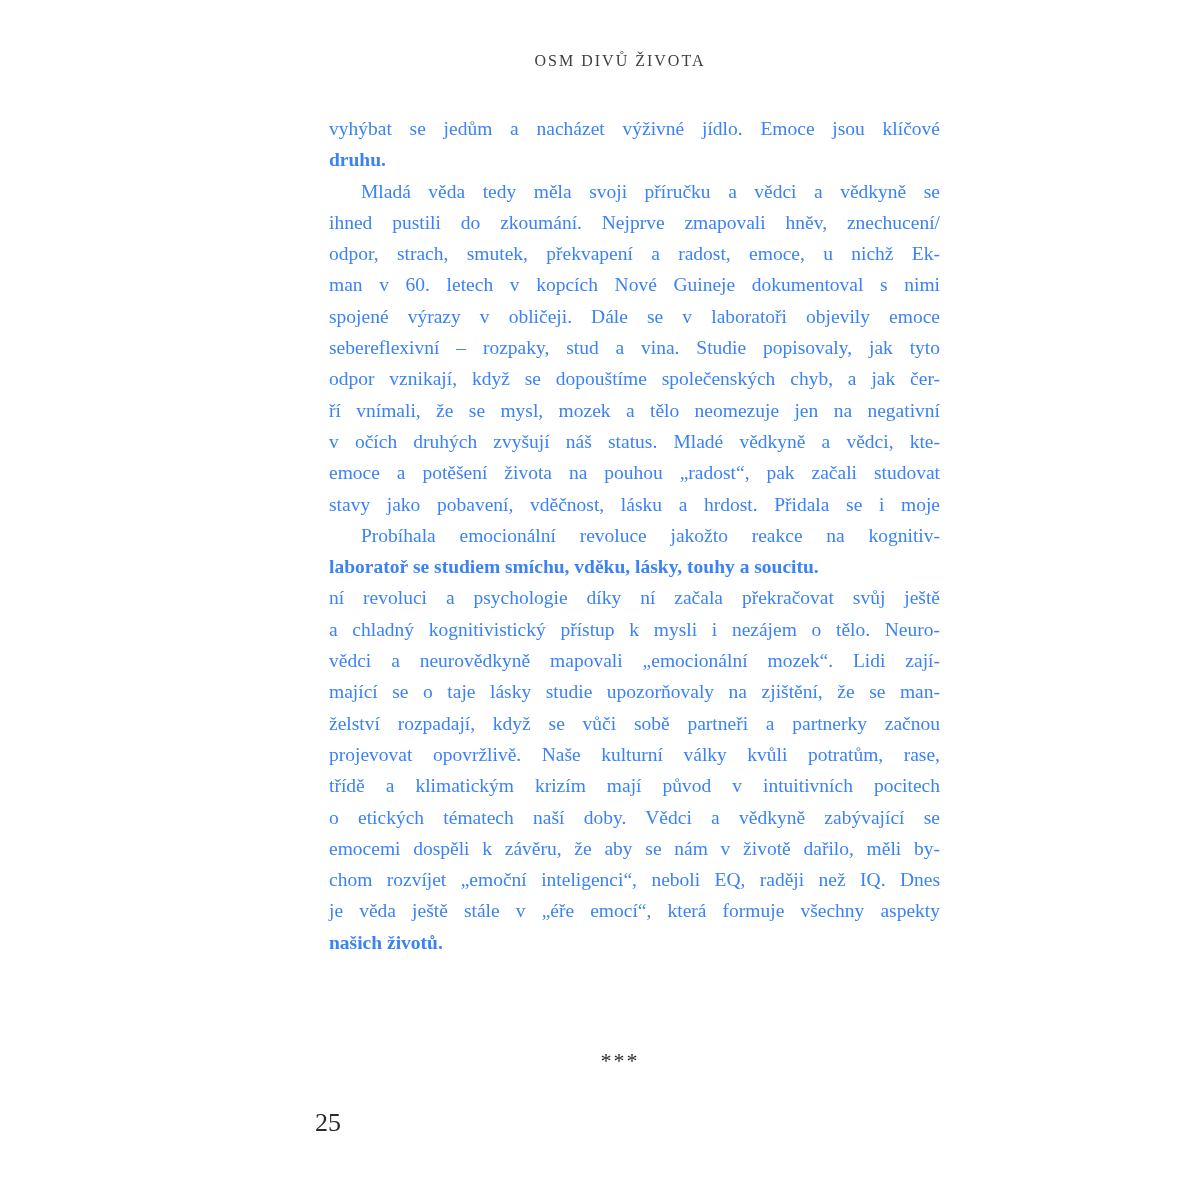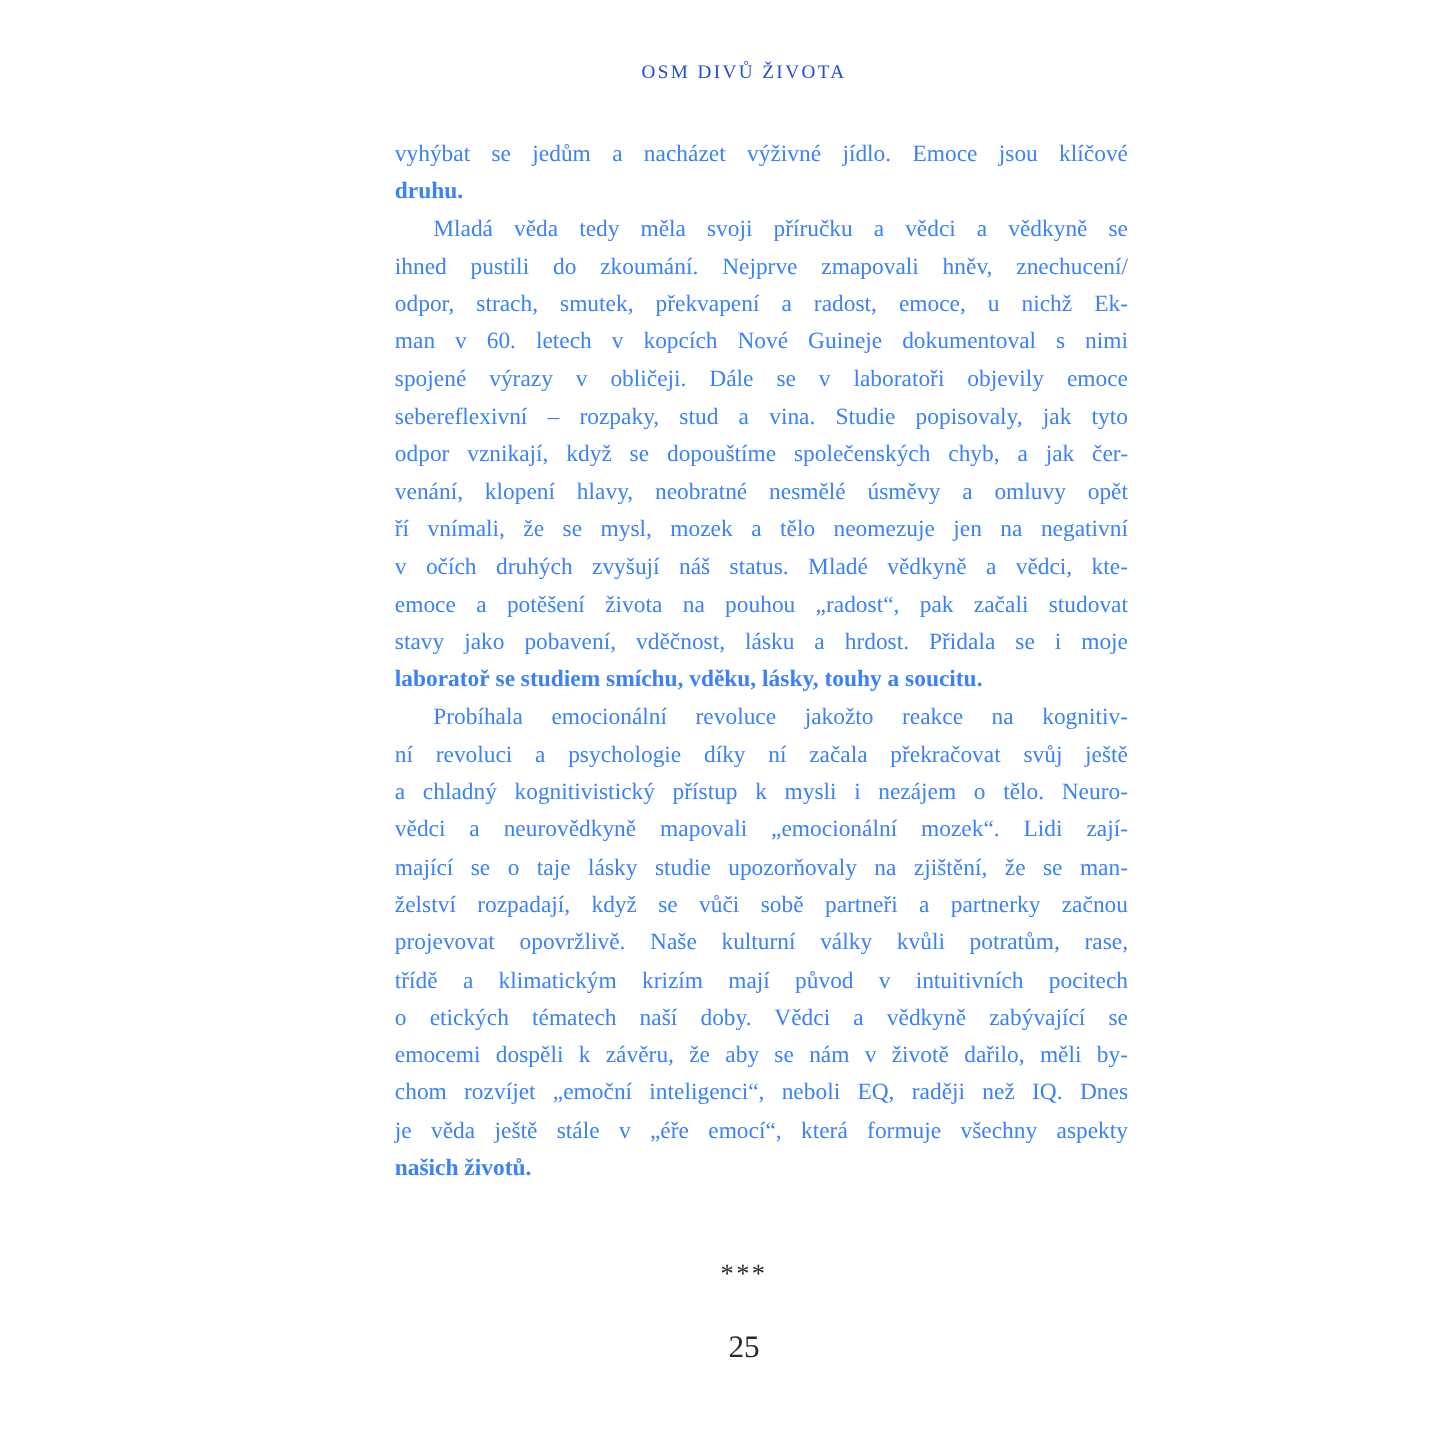--- a/index.html
+++ b/index.html
@@ -17,21 +17,21 @@
     overflow: hidden;
   }
   .running-header {
     position: absolute;
     left: 315px;
     width: 610px;
     top: 52px;
     text-align: center;
     font-size: 16px;
     letter-spacing: 2px;
-    color: #1d4ed8;
+    color: #404040;
     text-transform: uppercase;
   }
   .body-text {
     position: absolute;
     left: 329px;
     top: 113px;
     width: 611px;
     font-size: 19.5px;
     line-height: 31.3px;
     color: #3b82f6;
@@ -55,48 +55,47 @@
     text-align: center;
     font-size: 22px;
     letter-spacing: 2px;
     color: #2a2a2a;
   }
   .page-number {
     position: absolute;
     left: 315px;
     width: 610px;
     top: 1108px;
-    text-align: center;
+    text-align: left;
     font-size: 26px;
     color: #2a2a2a;
   }
 </style>
 </head>
 <body>
 
 <div class="page">
   <div class="running-header">OSM DIVŮ ŽIVOTA</div>
 
   <div class="body-text">
       <div class="line">vyhýbat se jedům a nacházet výživné jídlo. Emoce jsou klíčové</div>
       <div class="line para-end">druhu.</div>
       <div class="line indent">Mladá věda tedy měla svoji příručku a vědci a vědkyně se</div>
       <div class="line">ihned pustili do zkoumání. Nejprve zmapovali hněv, znechucení/</div>
       <div class="line">odpor, strach, smutek, překvapení a radost, emoce, u nichž Ek-</div>
       <div class="line">man v 60. letech v kopcích Nové Guineje dokumentoval s nimi</div>
       <div class="line">spojené výrazy v obličeji. Dále se v laboratoři objevily emoce</div>
       <div class="line">sebereflexivní – rozpaky, stud a vina. Studie popisovaly, jak tyto</div>
       <div class="line">odpor vznikají, když se dopouštíme společenských chyb, a jak čer-</div>
-      <div class="line">venání, klopení hlavy, neobratné nesmělé úsměvy a omluvy opět</div>
       <div class="line">ří vnímali, že se mysl, mozek a tělo neomezuje jen na negativní</div>
       <div class="line">v očích druhých zvyšují náš status. Mladé vědkyně a vědci, kte-</div>
       <div class="line">emoce a potěšení života na pouhou „radost“, pak začali studovat</div>
       <div class="line">stavy jako pobavení, vděčnost, lásku a hrdost. Přidala se i moje</div>
+      <div class="line indent">Probíhala emocionální revoluce jakožto reakce na kognitiv-</div>
       <div class="line para-end">laboratoř se studiem smíchu, vděku, lásky, touhy a soucitu.</div>
-      <div class="line indent">Probíhala emocionální revoluce jakožto reakce na kognitiv-</div>
       <div class="line">ní revoluci a psychologie díky ní začala překračovat svůj ještě</div>
       <div class="line">a chladný kognitivistický přístup k mysli i nezájem o tělo. Neuro-</div>
       <div class="line">vědci a neurovědkyně mapovali „emocionální mozek“. Lidi zají-</div>
       <div class="line">mající se o taje lásky studie upozorňovaly na zjištění, že se man-</div>
       <div class="line">želství rozpadají, když se vůči sobě partneři a partnerky začnou</div>
       <div class="line">projevovat opovržlivě. Naše kulturní války kvůli potratům, rase,</div>
       <div class="line">třídě a klimatickým krizím mají původ v intuitivních pocitech</div>
       <div class="line">o etických tématech naší doby. Vědci a vědkyně zabývající se</div>
       <div class="line">emocemi dospěli k závěru, že aby se nám v životě dařilo, měli by-</div>
       <div class="line">chom rozvíjet „emoční inteligenci“, neboli EQ, raději než IQ. Dnes</div>

